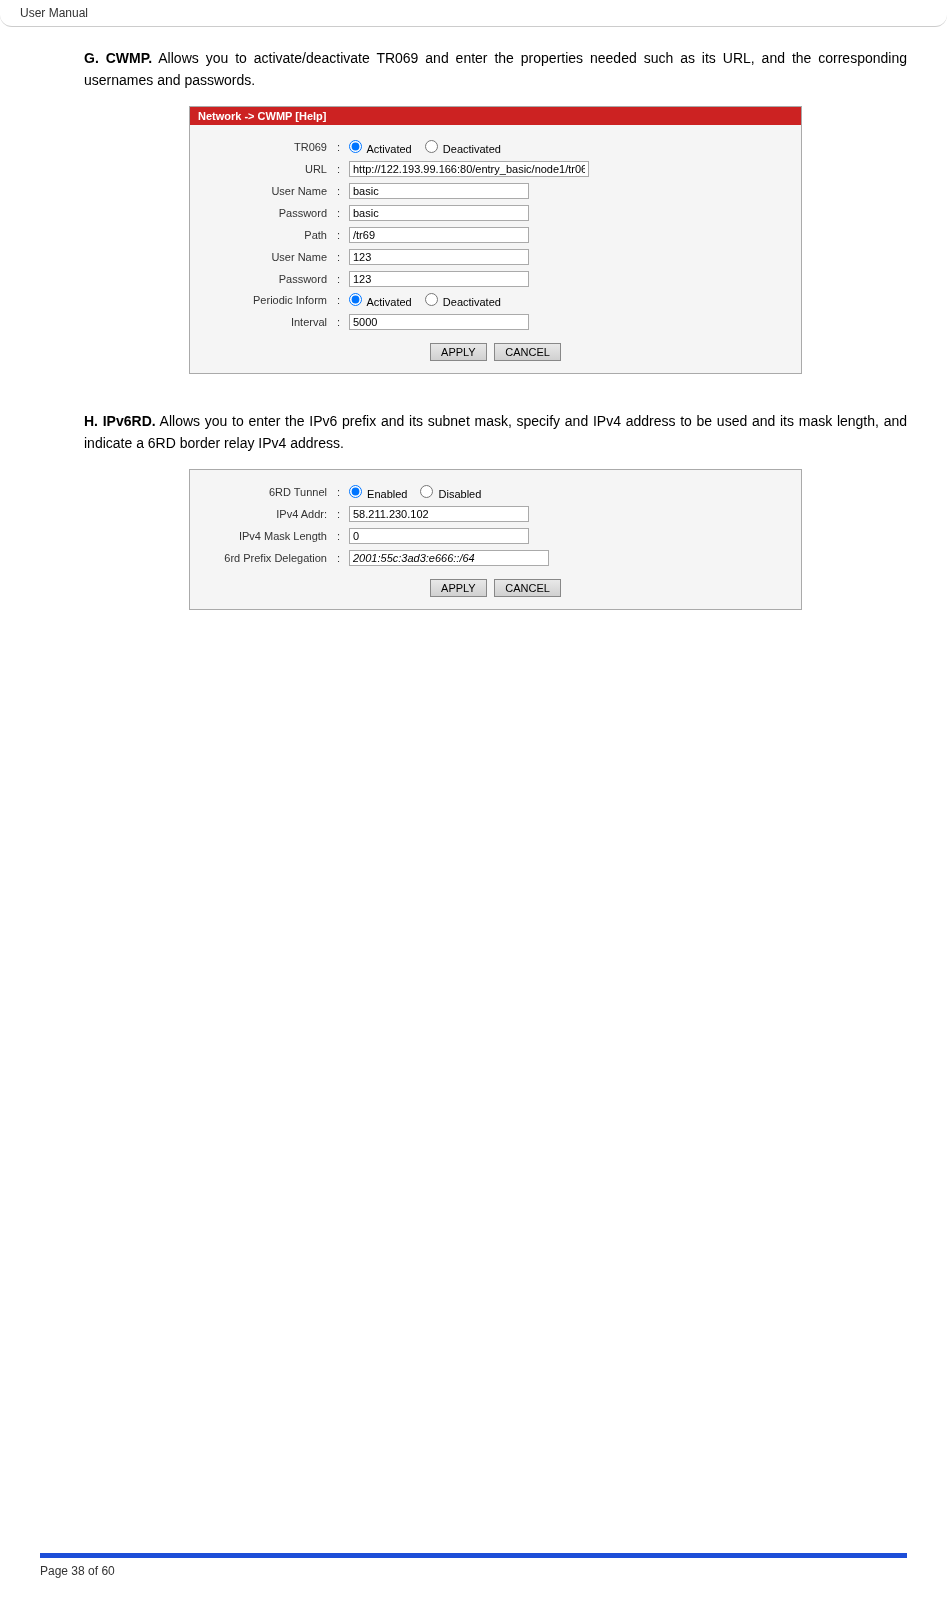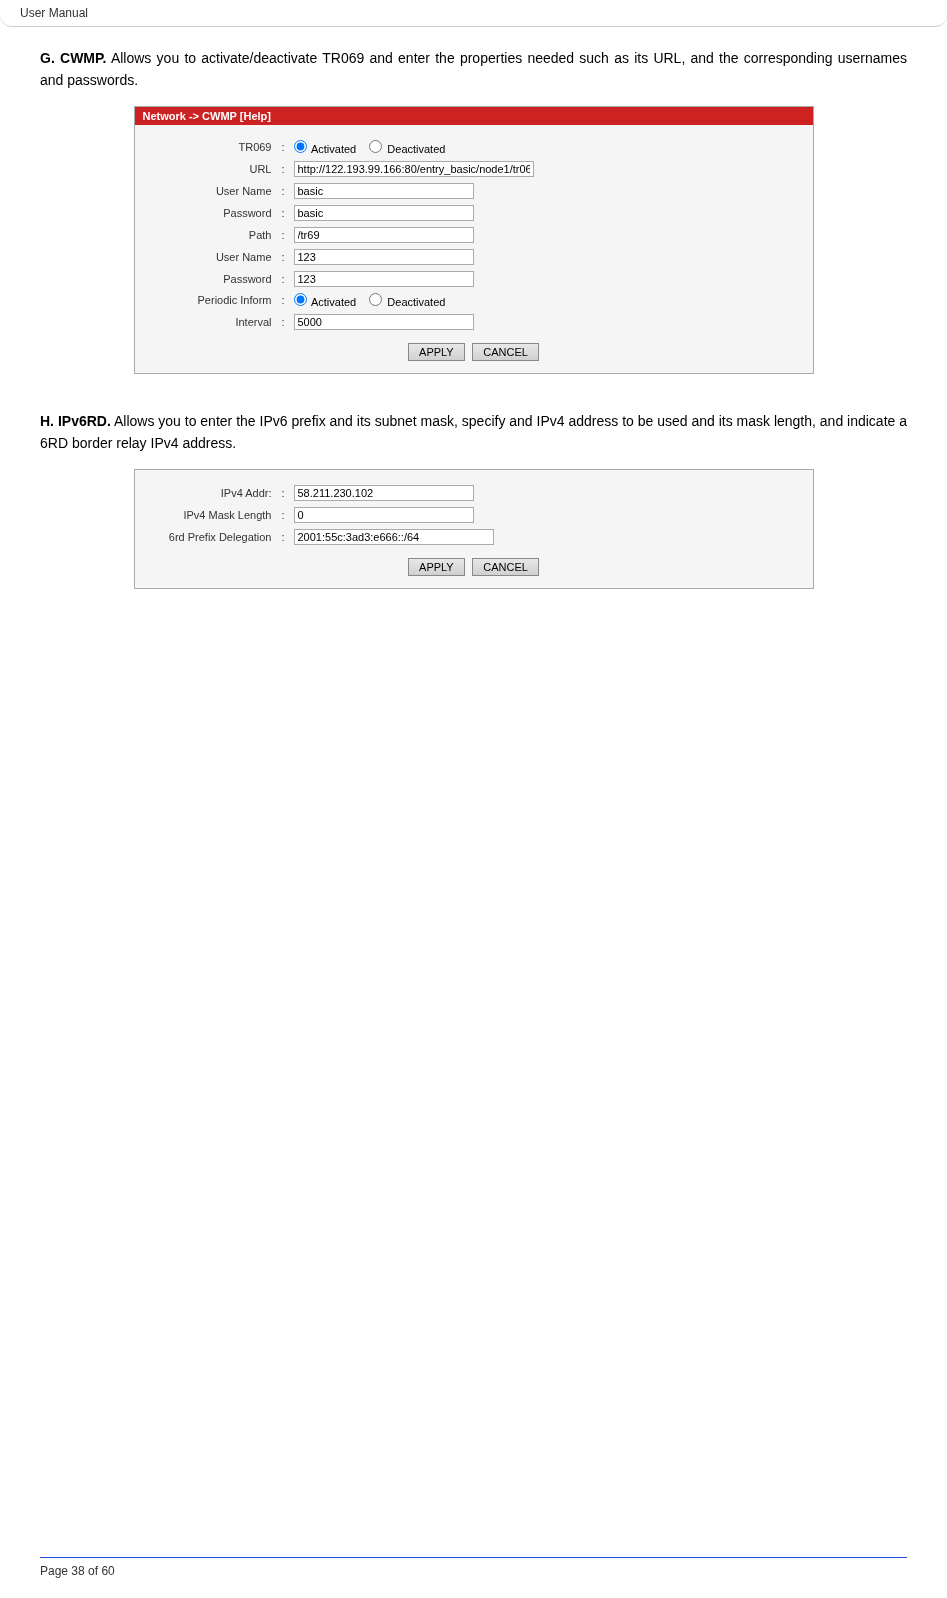--- a/index.html
+++ b/index.html
@@ -16,20 +16,21 @@
     .page-header {
       border-bottom: 1px solid #ccc;
       padding: 6px 20px;
       font-size: 12px;
       color: #333;
       border-radius: 12px;
     }
 
     .page-content {
       padding: 20px 40px 40px 40px;
+      margin-left: 44px;
     }
 
     .section {
       margin-bottom: 36px;
     }
 
     .section-heading {
       font-size: 14px;
       line-height: 1.6;
       margin-bottom: 14px;
@@ -37,21 +38,21 @@
     }
 
     .section-heading .label {
       font-weight: bold;
     }
 
     
     .panel {
       border: 1px solid #aaa;
       margin: 0 auto;
-      width: 680px;
+      width: 613px;
     }
 
     .panel-title {
       background: #cc2222;
       color: #fff;
       font-size: 11px;
       font-weight: bold;
       padding: 3px 8px;
     }
 
@@ -122,21 +123,21 @@
     .slash {
       margin: 0 3px;
     }
 
     .page-footer {
       position: absolute;
       bottom: 20px;
       left: 40px;
       font-size: 12px;
       color: #333;
-      border-top: 1px solid #1d4ed8;
+      border-top: 5px solid #1d4ed8;
       width: calc(100% - 80px);
       padding-top: 6px;
     }
   </style>
 </head>
 <body>
 
 <div class="page-header">
   <span>User Manual</span>
 </div>
@@ -243,38 +244,50 @@
     <p class="section-heading">
       <span class="label">H. </span><span class="label">IPv6RD.</span>
       <span> Allows you to enter the IPv6 prefix and its subnet mask, specify and IPv4 address to be used and its mask length, and indicate a 6RD border relay IPv4 address.</span>
     </p>
 
     <div class="panel">
       <div class="panel-body">
         <table class="form-table">
           <tbody>
             <tr>
+              <td class="field-label">6RD Tunnel</td>
+              <td class="field-sep">:</td>
+              <td class="field-value">
+                <label class="radio-label">
+                  <input type="radio" name="6rdtunnel" checked="" style=""> Enabled
+                </label>
+                <label class="radio-label">
+                  <input type="radio" name="6rdtunnel" style=""> Disabled
+                </label>
+              </td>
+            </tr>
+            <tr>
               <td class="field-label">IPv4 Addr:</td>
               <td class="field-sep">:</td>
               <td class="field-value">
                 <input type="text" value="58.211.230.102" style="">
               </td>
             </tr>
             <tr>
               <td class="field-label">IPv4 Mask Length</td>
               <td class="field-sep">:</td>
               <td class="field-value">
                 <input type="text" value="0" style="">
               </td>
             </tr>
             <tr>
               <td class="field-label">6rd Prefix Delegation</td>
               <td class="field-sep">:</td>
               <td class="field-value">
-                <input type="text" value="2001:55c:3ad3:e666::/64" style="width: 200px;">
+                <input type="text" value="2001:55c:3ad3:e666::/64" style="width: 200px; font-style: italic;">
               </td>
             </tr>
           </tbody>
         </table>
         <div class="btn-row">
           <button class="btn">APPLY</button>
           <button class="btn">CANCEL</button>
         </div>
       </div>
     </div>

